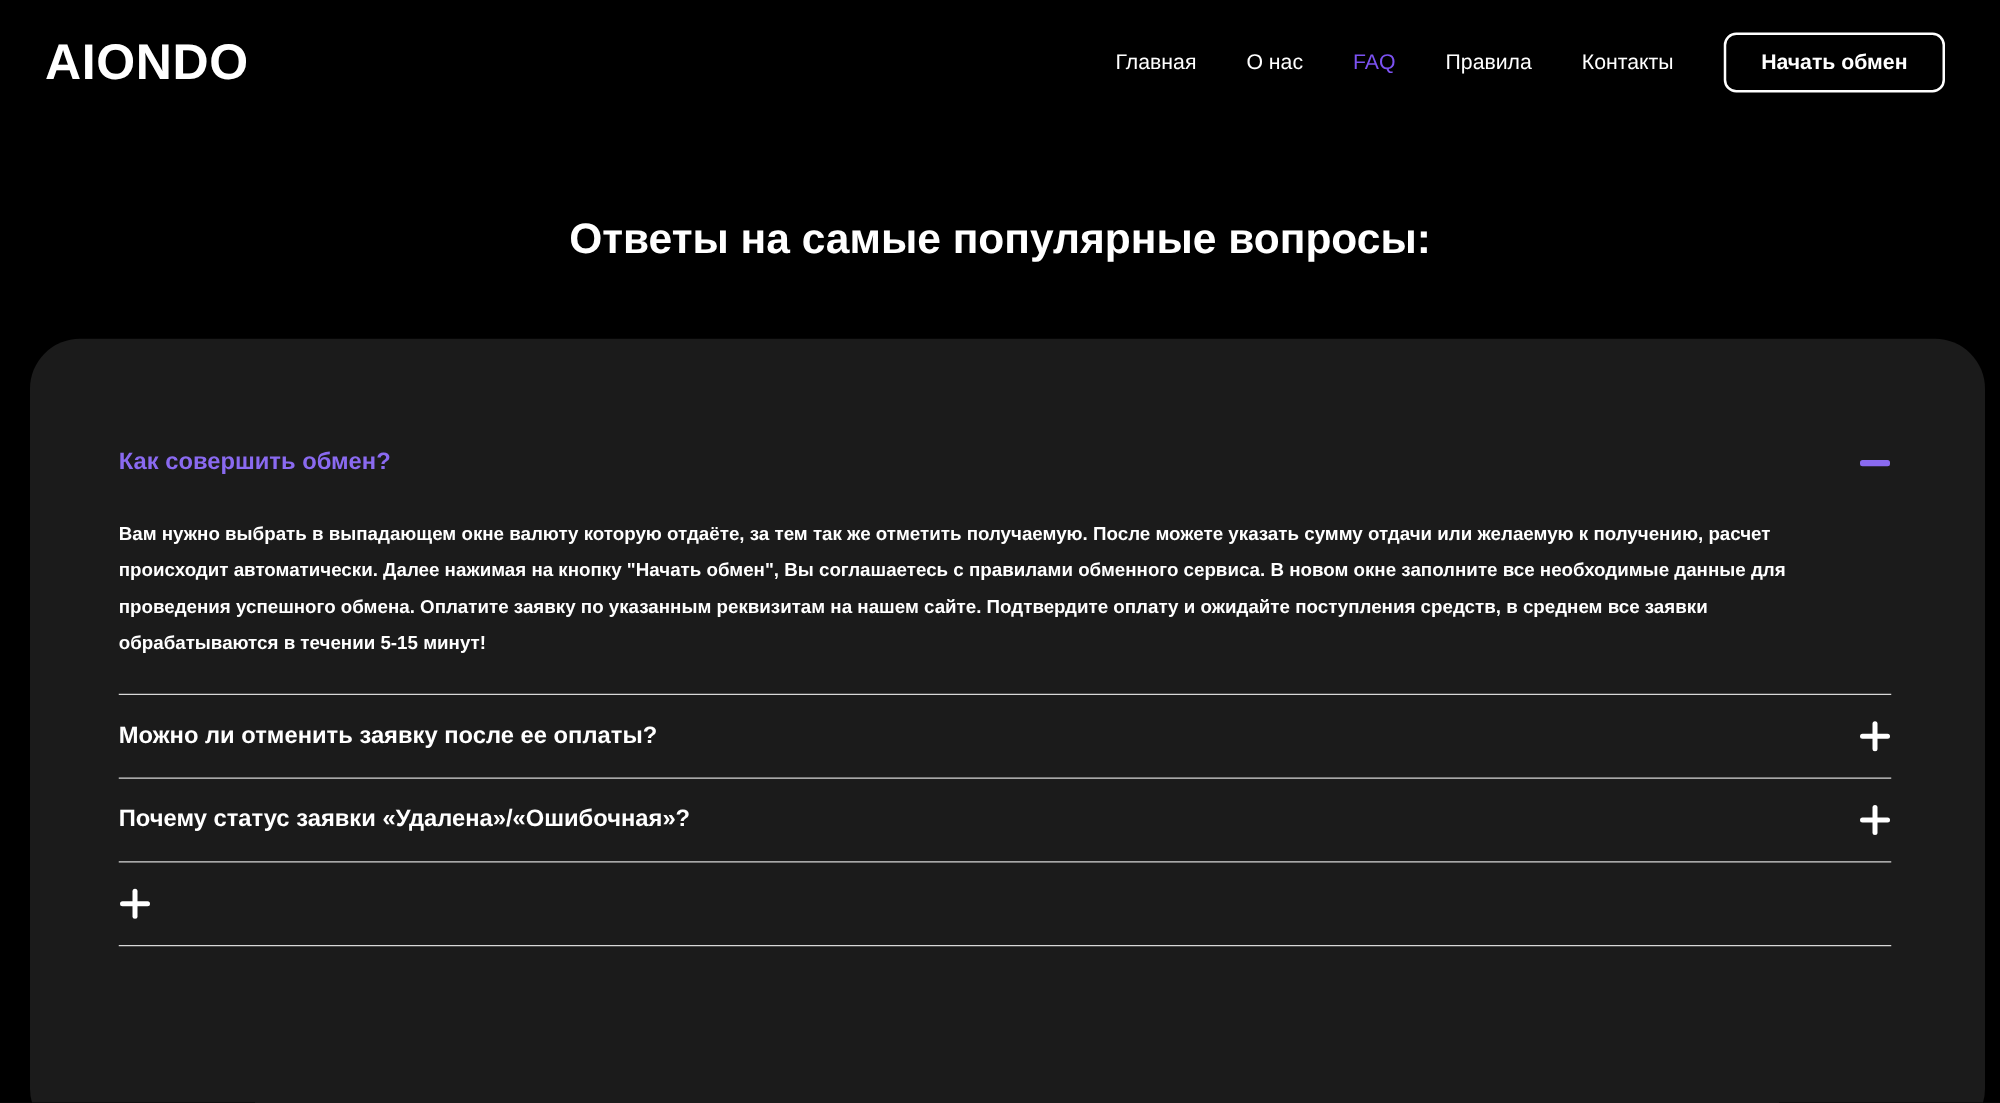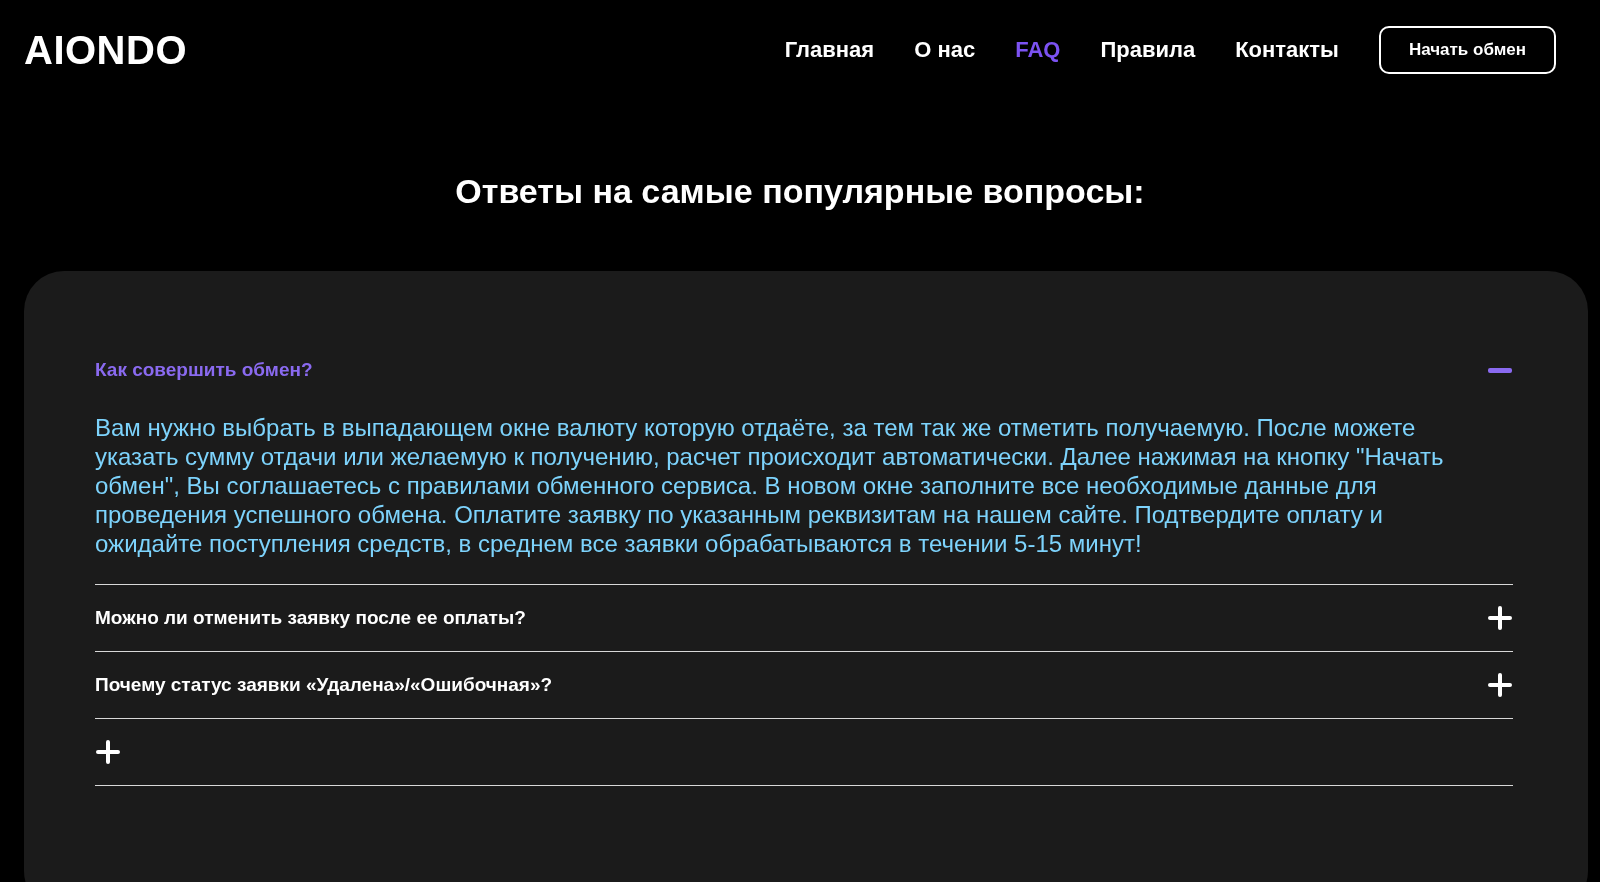--- a/index.html
+++ b/index.html
@@ -16,36 +16,37 @@
     position: relative;
   }
 
   
   .site-header {
     height: 100px;
     display: flex;
     align-items: center;
     justify-content: space-between;
     padding: 0 44px 0 24px;
+    margin-left: 12px;
   }
   .logo {
     font-size: 40px;
     font-weight: 800;
     letter-spacing: 0.5px;
     color: #fff;
     cursor: pointer;
   }
   .main-nav {
     display: flex;
     align-items: center;
     gap: 40px;
   }
   .nav-link {
-    font-size: 22px;
-    font-weight: 700;
+    font-size: 17px;
+    font-weight: 400;
     color: #fff;
     text-decoration: none;
     cursor: pointer;
     white-space: nowrap;
   }
   .nav-link.active { color: var(--accent, #7c52f2); }
   .cta-button {
     background: transparent;
     border: 2px solid #fff;
     color: #fff;
@@ -89,24 +90,24 @@
   .faq-question {
     margin: 0;
     font-size: 19px;
     font-weight: 700;
     color: #fff;
     line-height: 1.35;
   }
   .faq-item.expanded .faq-question { color: var(--accent-light, #8a6af0); }
   .faq-answer {
     margin: 30px 0 26px;
-    font-size: 24px;
+    font-size: 15px;
     line-height: 29px;
-    font-weight: 400;
-    color: #7dd3fc;
+    font-weight: 700;
+    color: #ffffff;
     max-width: 1390px;
   }
 
   
   .faq-toggle {
     position: relative;
     width: 26px;
     height: 26px;
     flex-shrink: 0;
     cursor: pointer;

